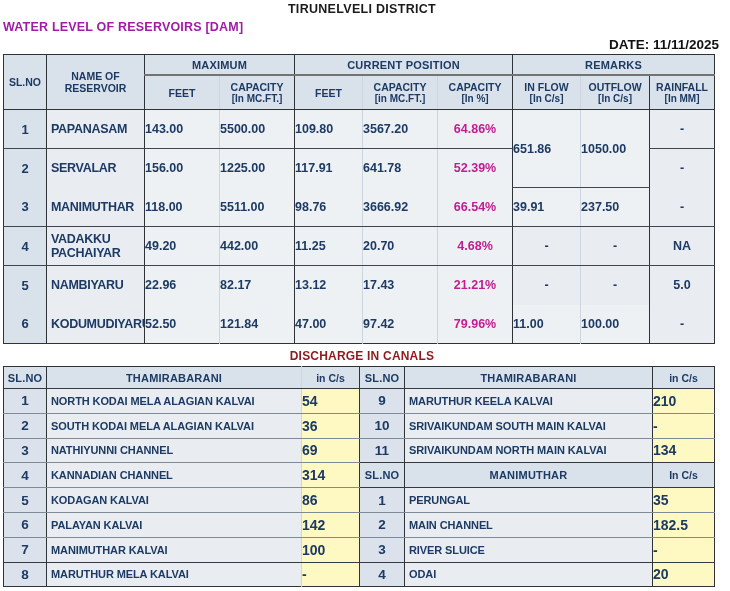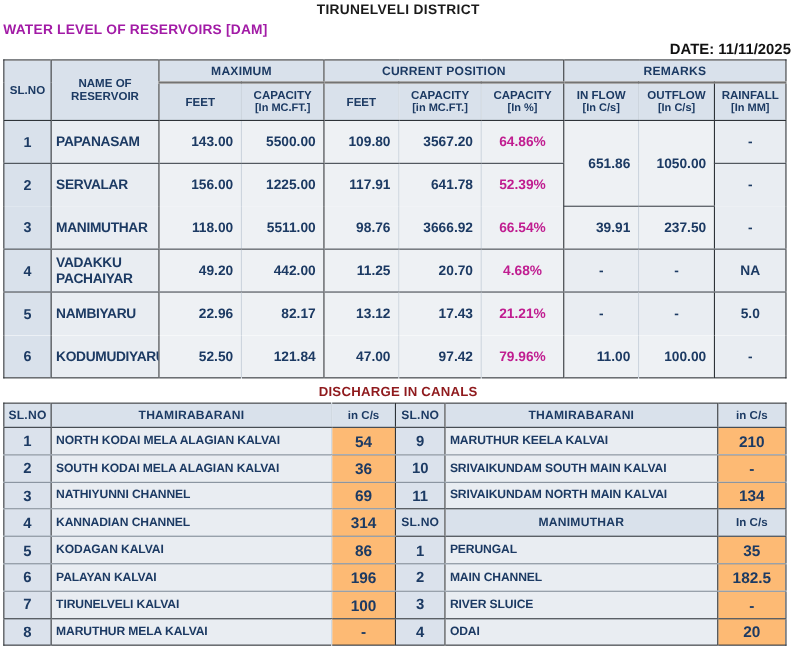--- a/index.html
+++ b/index.html
@@ -20,38 +20,38 @@
   table.rt{border:1.8px solid #2e3338;}
   .rt thead th{background:#d9e1eb;}
   .rt .grp{font-size:11px;border-bottom:2px solid #737373;height:19px;letter-spacing:.2px;}
   .rt .sub{height:33px;border-bottom:1.8px solid #2e3338;text-align:center;}
   .rt .hl{font-size:10.5px;line-height:12px;}
   .rt .hs{font-size:10px;line-height:12px;}
   .rt tbody tr{height:39px;}
   .rt tbody td{background:#e9edf2;font-size:12.5px;}
   .rt td.sl{background:#d9e1eb;text-align:center;font-size:13px;}
   .rt td.nm{font-size:12.5px;letter-spacing:-.3px;padding-left:4px;white-space:normal;line-height:1.15;}
-  .rt td.num{text-align:right;padding-right:7px;background:#eef1f4;}
+  .rt td.num{padding-right:7px;background:#eef1f4;}
   .rt td.pct{text-align:center;color:var(--pct_magenta);background:#eef1f4;}
   .rt td.ctr{text-align:center;}
   .vD{border-left:1.5px solid #2e3338;}
   .vL{border-left:1px solid #cdd5de;}
   tr.hb > td{border-bottom:1.4px solid #40464e;}
 
   
   .c-title{font-size:12px;color:var(--canal_red);text-align:center;margin:5px 0 3px 0;letter-spacing:.2px;}
   table.ct{border:1.8px solid #2e3338;}
   .ct tr{height:24.8px;}
   .ct tr.hd{height:22px;}
   .ct th,.ct td{border-bottom:1px solid #7f8a97;}
   .ct .h2{background:#d9e1eb;font-size:11px;text-align:center;letter-spacing:.2px;}
   .ct .h2u{background:#d9e1eb;font-size:10.5px;text-align:center;}
   .ct td.sl{background:#dbe2ec;text-align:center;font-size:13.5px;}
   .ct td.nm{background:#e9edf2;font-size:11px;padding-left:4px;letter-spacing:-.1px;}
-  .ct td.vl{background:#fdba74;text-align:center;font-size:14px;}
+  .ct td.vl{background:#fef9c3;font-size:14px;}
   .ct tr.last th,.ct tr.last td{border-bottom:none;}
   .ct .bD{border-bottom:1.5px solid #343a41;}
 </style>
 </head>
 <body>
 
 <div class="page" style="--title_magenta: #a21ba6; --pct_magenta: #c01d90; --canal_red: #8f1a1d; --text_navy: #1c3a63;">
   <div class="t-district">TIRUNELVELI DISTRICT</div>
   <div class="t-title">WATER LEVEL OF RESERVOIRS [DAM]</div>
   <div class="t-date">DATE: 11/11/2025</div>
@@ -243,28 +243,28 @@
       <td class="sl">5</td>
       <td class="nm vD">KODAGAN KALVAI</td>
       <td class="vl vL">86</td>
       <td class="sl vD">1</td>
       <td class="nm vD">PERUNGAL</td>
       <td class="vl vD">35</td>
     </tr>
     <tr>
       <td class="sl">6</td>
       <td class="nm vD">PALAYAN KALVAI</td>
-      <td class="vl vL">196</td>
+      <td class="vl vL">142</td>
       <td class="sl vD">2</td>
       <td class="nm vD">MAIN CHANNEL</td>
       <td class="vl vD">182.5</td>
     </tr>
     <tr>
       <td class="sl bD">7</td>
-      <td class="nm vD bD">TIRUNELVELI KALVAI</td>
+      <td class="nm vD bD">MANIMUTHAR KALVAI</td>
       <td class="vl vL bD">100</td>
       <td class="sl vD bD">3</td>
       <td class="nm vD bD">RIVER SLUICE</td>
       <td class="vl vD bD">-</td>
     </tr>
     <tr class="last">
       <td class="sl">8</td>
       <td class="nm vD">MARUTHUR MELA KALVAI</td>
       <td class="vl vL">-</td>
       <td class="sl vD">4</td>

